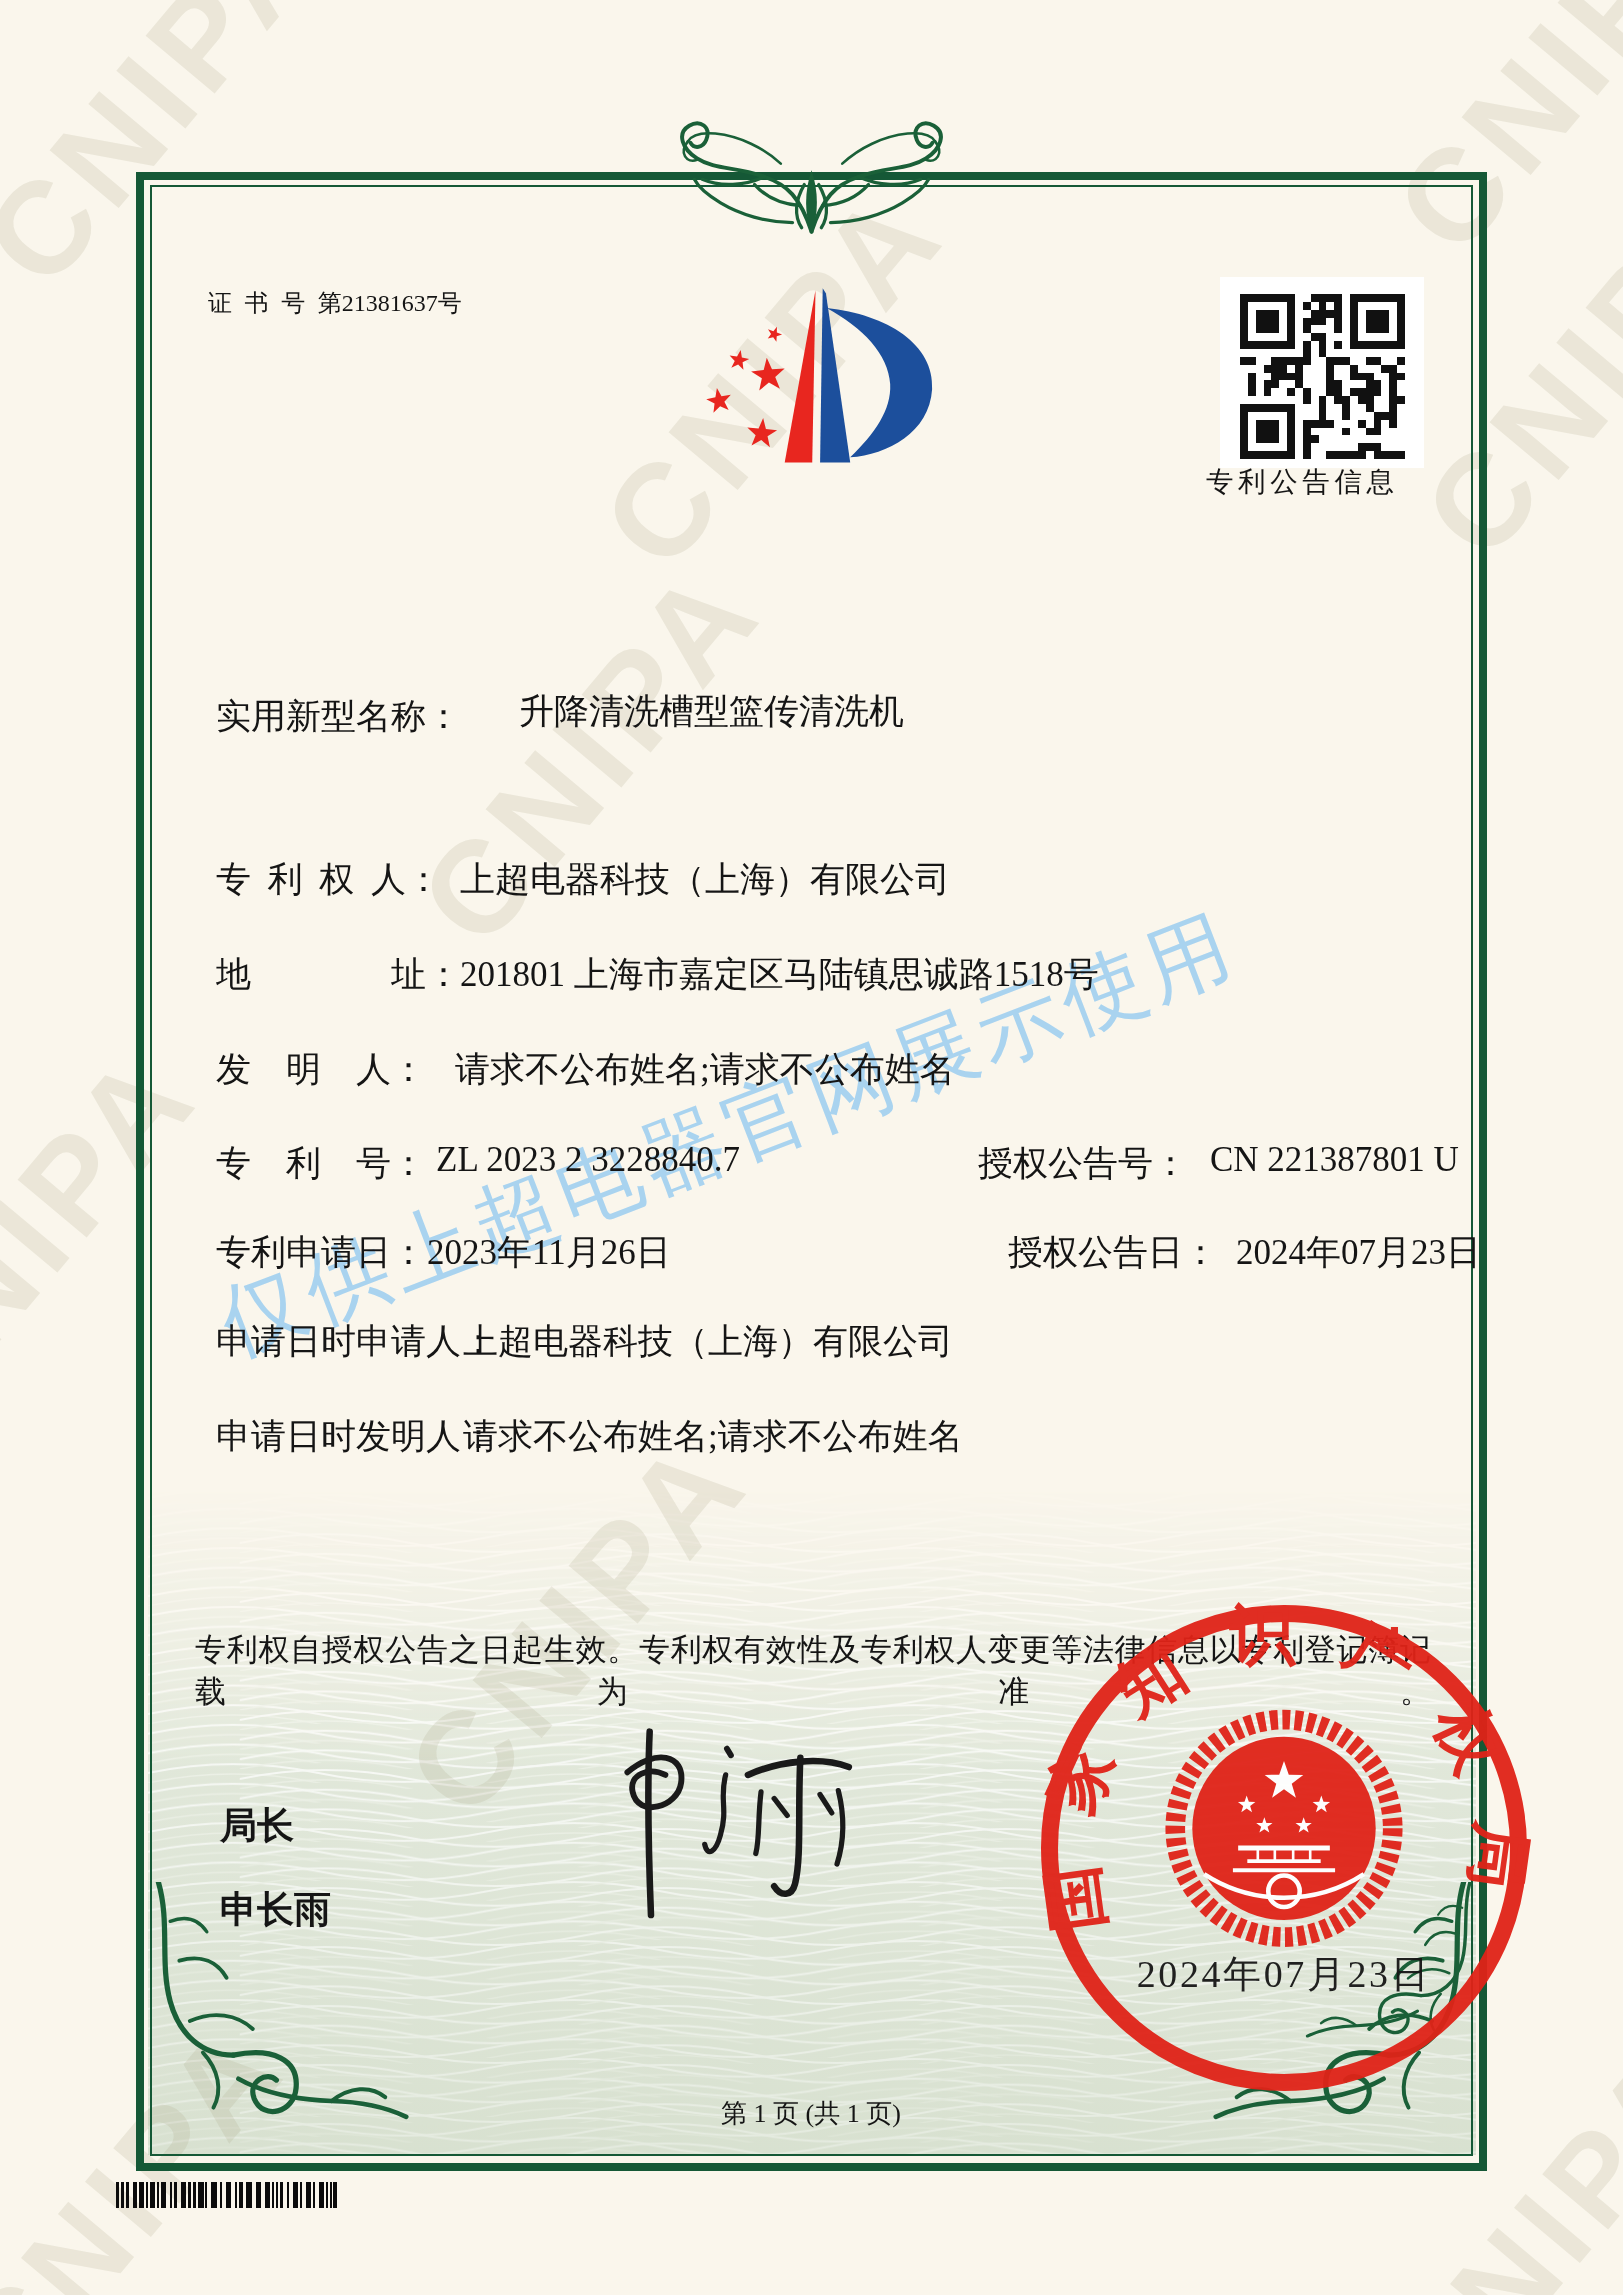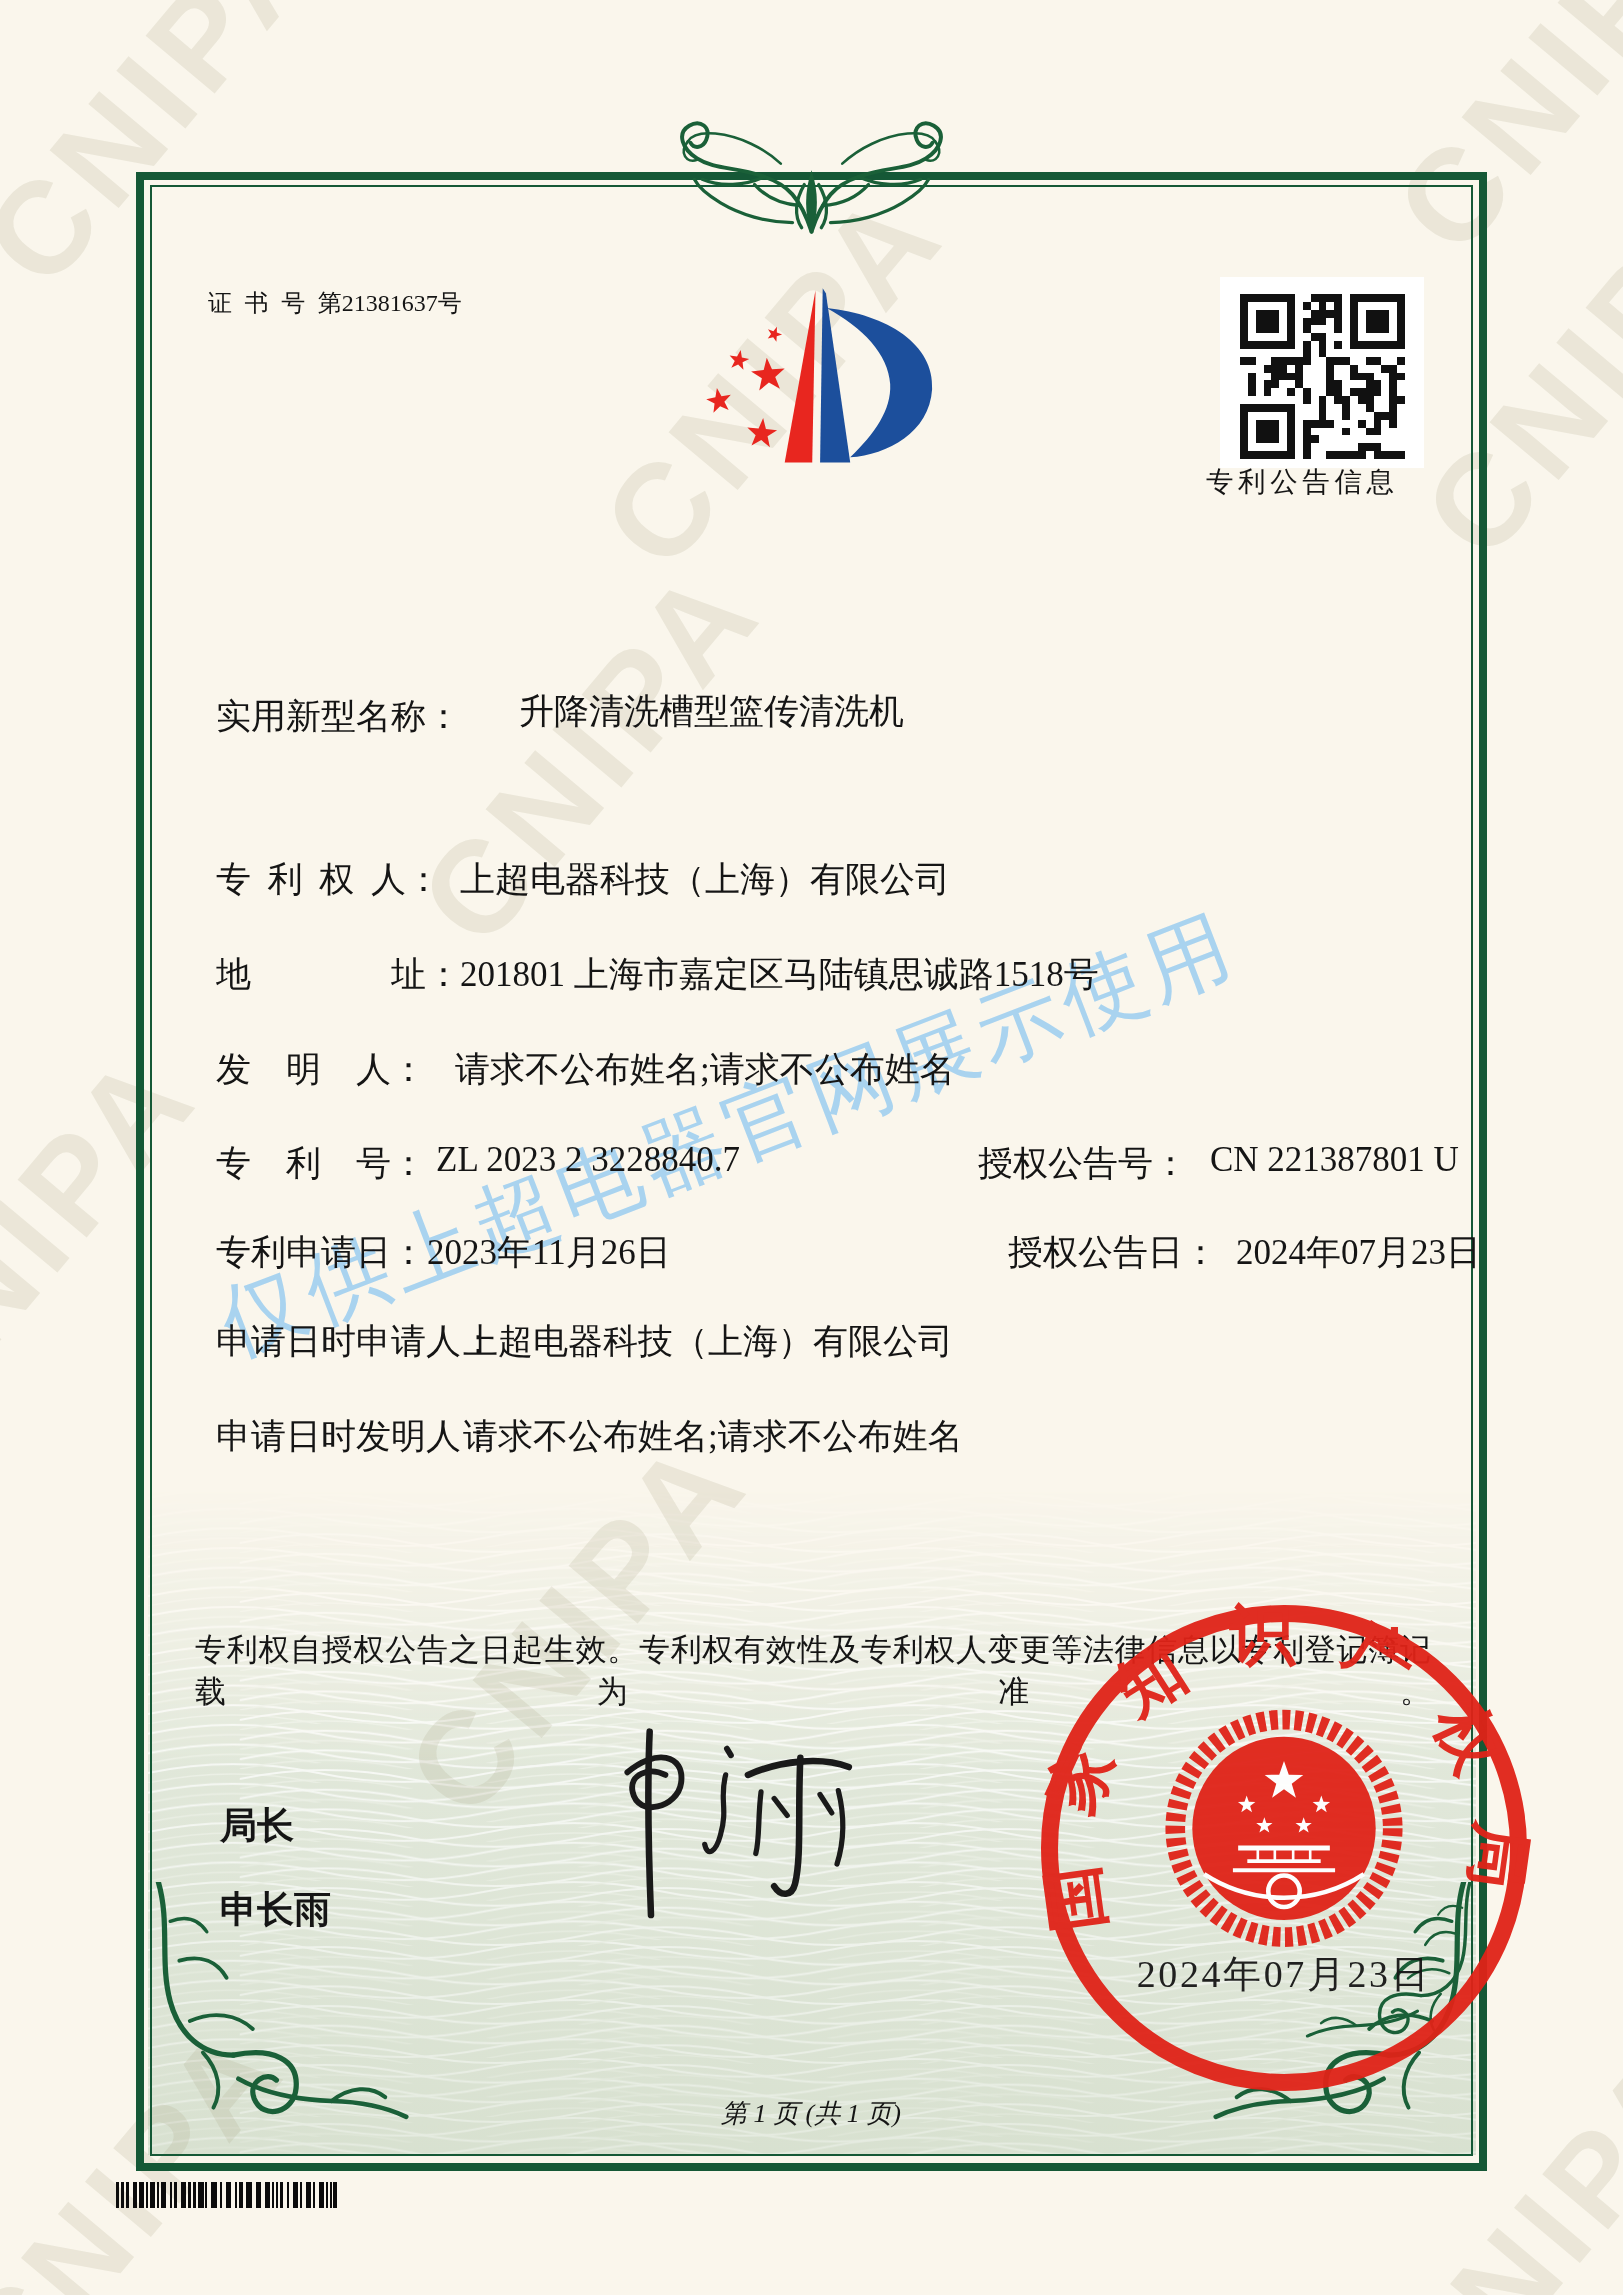--- a/index.html
+++ b/index.html
@@ -61,21 +61,21 @@
   
   .signer{position:absolute;left:220px;font-size:37px;font-weight:bold;
     font-family:Liberation Serif, serif;}
   #signer-title{top:1801px} #signer-name{top:1885px}
   .signature{position:absolute;left:609px;top:1712px;width:308px;height:226px;}
 
   
   .seal{position:absolute;left:1022px;top:1586px;width:524px;height:524px;opacity:.95;}
 
   
-  .page-info{position:absolute;left:549px;top:2096px;width:524px;text-align:center;font-size:26px;font-style:italic;}
+  .page-info{position:absolute;left:549px;top:2096px;width:524px;text-align:center;font-size:26px;}
   .barcode{position:absolute;left:115px;top:2182px;width:229px;height:26px;}
 </style>
 </head>
 <body>
 
 <div class="page">
 
   <div class="guilloche">
     <svg viewBox="0 0 2026 1018" preserveAspectRatio="none">
       <defs>

